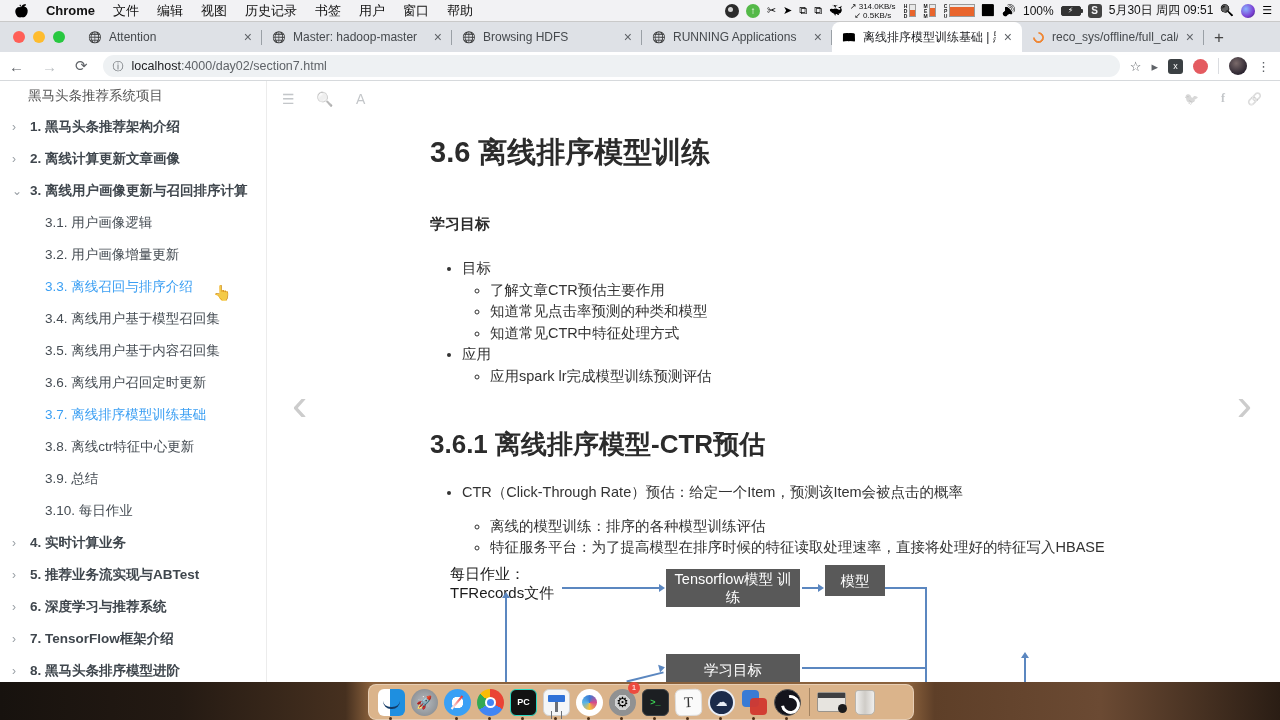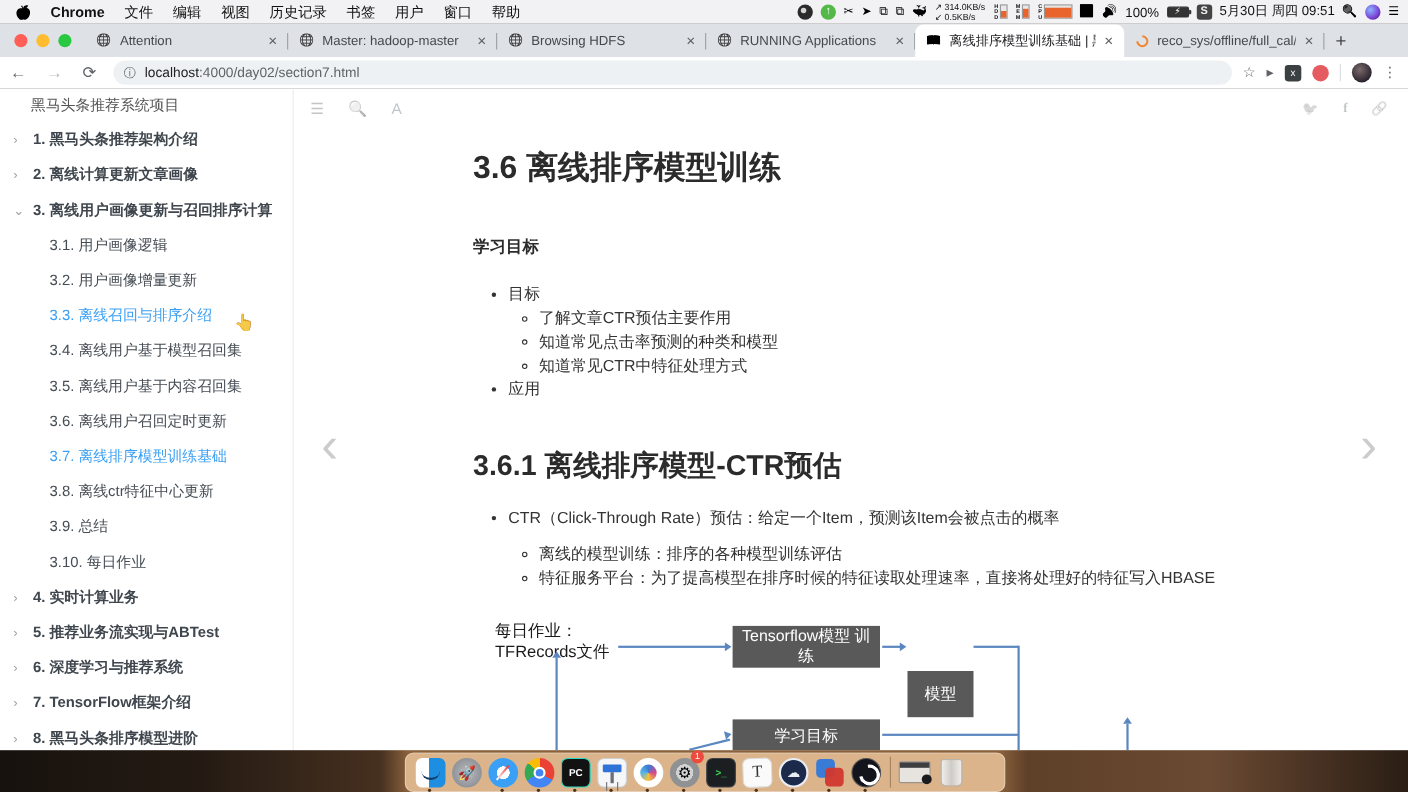--- a/index.html
+++ b/index.html
@@ -10,21 +10,21 @@
   .menubar { position:absolute; top:0; left:0; width:1280px; height:22px; background:#f2f2f4; border-bottom:1px solid #c9c9c9; display:flex; align-items:center; font-size:13px; color:#111; z-index:50; }
   .menubar .m-left { display:flex; align-items:center; gap:0; }
   .menubar .m-item { padding:0 9px; height:22px; line-height:22px; white-space:nowrap; }
   .menubar .m-app { font-weight:bold; }
   .menubar .apple { filter:brightness(0); font-size:12px; padding:0 8px 0 14px; }
   .menubar .m-right { margin-left:auto; display:flex; align-items:center; gap:7px; padding-right:8px; font-size:12px; }
   .mono-ico { filter:brightness(0); font-size:11px; }
   .obs-dot { width:14px; height:14px; border-radius:50%; background:#2b2b2b; position:relative; }
   .obs-dot::after { content:""; position:absolute; left:3px; top:3px; width:5px; height:5px; border-radius:50%; background:#fff; opacity:.8; }
   .green-circ { width:14px; height:14px; border-radius:50%; background:#54b948; color:#fff; font-size:10px; line-height:14px; text-align:center; font-weight:bold; }
-  .netspeed { font-size:8px; line-height:9px; text-align:left; color:#111; letter-spacing:0; }
+  .netspeed { font-size:8px; line-height:9px; text-align:center; color:#111; letter-spacing:0; }
   .gauge { display:flex; align-items:center; gap:1px; }
   .gauge .gl { font-size:5px; line-height:5px; color:#111; font-weight:bold; writing-mode:vertical-rl; text-orientation:upright; letter-spacing:-1px; }
   .gauge .gbar { width:7px; height:13px; background:#e8e8e8; position:relative; border:1px solid #999; }
   .gauge .gbar::after { content:""; position:absolute; left:0; bottom:0; width:100%; background:#e8642c; }
   .gauge.g1 .gbar::after { height:55%; } .gauge.g2 .gbar::after { height:70%; }
   .gauge.g3 .gbar { width:26px; } .gauge.g3 .gbar::after { height:85%; }
   .batt { display:flex; align-items:center; gap:3px; }
   .batt-body { width:20px; height:10px; border:1px solid #333; border-radius:2px; background:#333; position:relative; }
   .batt-body::after { content:""; position:absolute; right:-3px; top:2px; width:2px; height:4px; background:#333; border-radius:0 1px 1px 0; }
   .bolt { position:absolute; color:#fff; font-size:8px; left:6px; top:-1px; }
@@ -91,21 +91,21 @@
   ul.lv1 { list-style:disc; padding-left:32px; font-size:14.5px; line-height:21.5px; }
   ul.lv2 { list-style:circle; padding-left:28px; margin-top:0; font-size:14.5px; line-height:21.5px; }
   ul.lv1 > li, ul.lv2 > li { margin:0; }
   ul.gap2 { margin-top:12px; }
   .ctr-li { margin-top:22px; }
 
   .diagram { position:absolute; left:0; top:477px; width:700px; height:127px; }
   .dlabel { position:absolute; left:20px; top:6px; font-size:15px; line-height:19px; color:#1a1a1a; }
   .dbox { position:absolute; background:#595959; color:#fff; font-size:14.5px; line-height:18px; display:flex; align-items:center; justify-content:center; text-align:center; }
   .dbox.b1 { left:236px; top:11px; width:134px; height:38px; padding:0 6px; }
-  .dbox.b2 { left:395px; top:7px; width:60px; height:42px;margin-top:45px; }
+  .dbox.b2 { left:395px; top:7px; width:60px; height:31px; }
   .dbox.b3 { left:236px; top:96px; width:134px; height:31px; }
   .dline { position:absolute; background:#5b87c0; }
   .dline.h { height:1.5px; } .dline.v { width:1.5px; }
   .ah-r { position:absolute; width:0; height:0; border-top:4px solid transparent; border-bottom:4px solid transparent; border-left:6px solid #5b87c0; }
   .ah-u { position:absolute; width:0; height:0; border-left:4px solid transparent; border-right:4px solid transparent; border-bottom:6px solid #5b87c0; }
 
   
   .dockstrip { position:absolute; left:0; top:682px; width:1280px; height:38px;
     background:linear-gradient(90deg,#17120e 0%,#241a13 14%,#46301f 27%,#8a613c 29%,#8a613c 71%,#5e3f28 73%,#6b4a33 86%,#2a1d14 100%); }
   .dock { position:absolute; left:368px; top:2px; width:546px; height:36px; background:rgba(226,188,147,.92); border:1px solid rgba(255,255,255,.35); border-radius:8px; display:flex; align-items:center; padding:0 6px; }
@@ -308,20 +308,23 @@
         <li>
           <span>目标</span>
           <ul class="lv2">
             <li><span>了解文章CTR预估主要作用</span></li>
             <li><span>知道常见点击率预测的种类和模型</span></li>
             <li><span>知道常见CTR中特征处理方式</span></li>
           </ul>
         </li>
         <li>
           <span>应用</span>
+          <ul class="lv2">
+            <li><span>应用spark lr完成模型训练预测评估</span></li>
+          </ul>
         </li>
       </ul>
 
       <h3>3.6.1 离线排序模型-CTR预估</h3>
       <ul class="lv1" style="margin-top:20px;">
         <li class="ctr-li" style="margin-top:0;">
           <span>CTR（Click-Through Rate）预估：给定一个Item，预测该Item会被点击的概率</span>
           <ul class="lv2 gap2">
             <li><span>离线的模型训练：排序的各种模型训练评估</span></li>
             <li><span>特征服务平台：为了提高模型在排序时候的特征读取处理速率，直接将处理好的特征写入HBASE</span></li>

